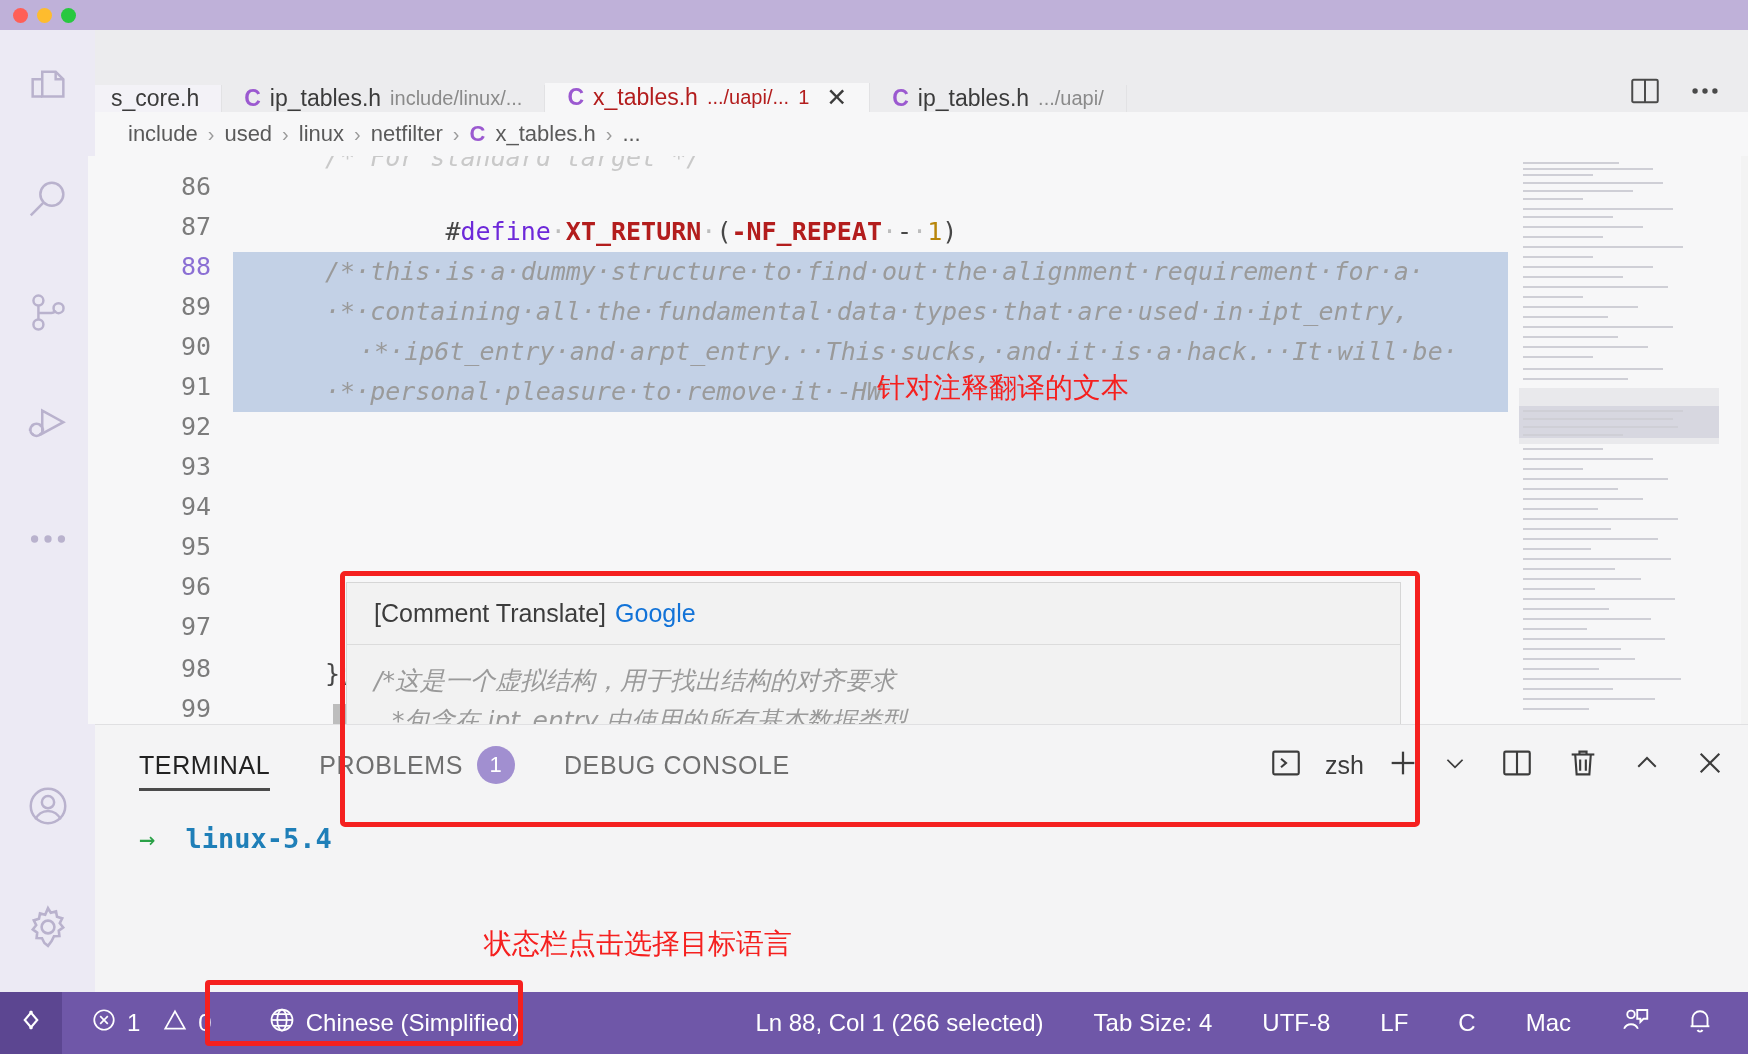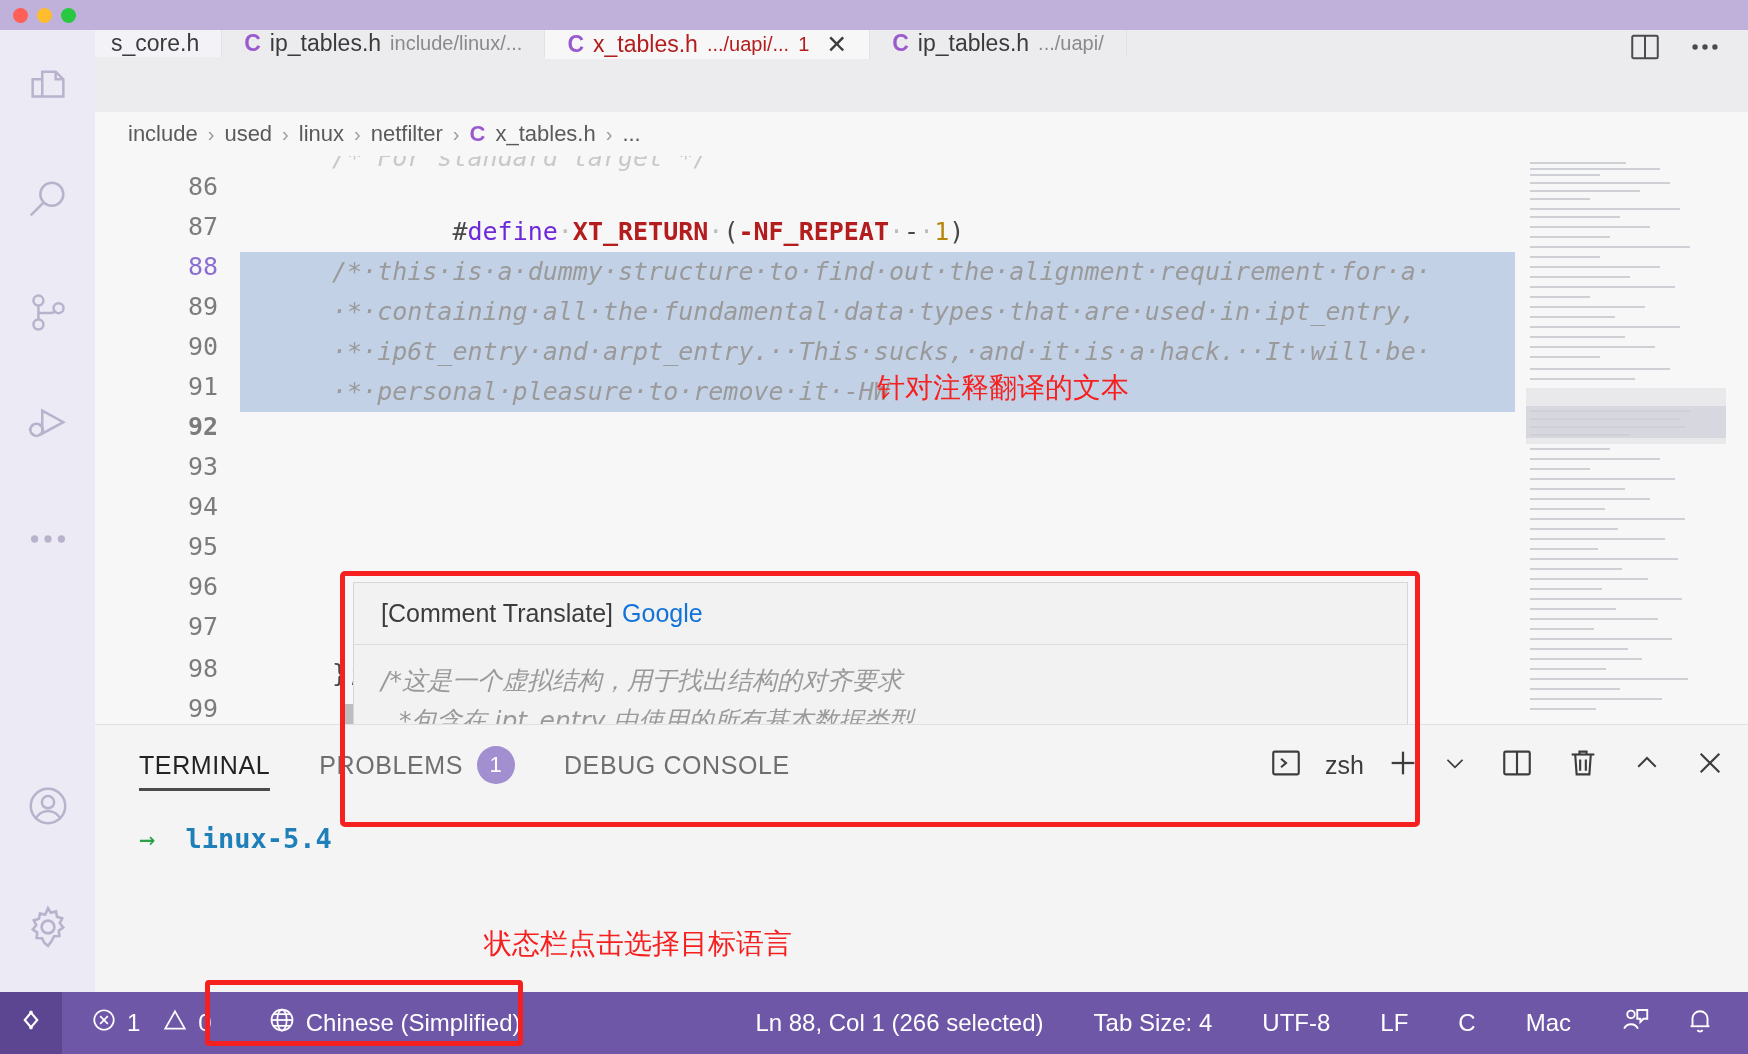--- a/index.html
+++ b/index.html
@@ -38,21 +38,21 @@
     display:flex; align-items:center; justify-content:center;
     color:#b9b2cd;
   }
   .act-icon svg{ display:block; }
   .act-spacer{ flex:1; }
 
   
   .tabbar{
     position:absolute; left:95px; top:30px; width:1653px; height:82px;
     background:#ececee;
-    display:flex; align-items:flex-start;
+    display:flex; align-items:flex-end;
   }
   .tab{
     display:flex; align-items:center; gap:9px;
     padding:0 22px;
     background:#ececee;
     border-right:1px solid #e2e2e4;
     font-size:23px; color:#3b3b3b;
     white-space:nowrap;
     position:relative;
   }
@@ -75,21 +75,21 @@
     background:#f7f7f8;
     display:flex; align-items:center; gap:10px;
     padding-left:33px;
     font-size:22px; color:#5a5a5a;
   }
   .bc-sep{ color:#9b9b9b; font-size:20px; }
   .bc-c{ color:#9b59d0; font-weight:bold; }
 
   
   .editor{
-    position:absolute; left:95px; top:156px; width:1653px; height:568px;
+    position:absolute; left:88px; top:156px; width:1653px; height:568px;
     background:#f7f7f8; overflow:hidden;
   }
   .gutter{
     position:absolute; left:0; top:0; width:145px; height:568px;
     background:#f7f7f8; z-index:5;
   }
   .ln{
     position:absolute; right:22px; width:120px; text-align:right;
     font-family:"DejaVu Sans Mono", monospace;
     font-size:25px; color:#7c7c7c;
@@ -349,33 +349,33 @@
 
     <div class="code">
       <div class="cl fade comment" style="top:-18px;">/* For standard target */</div>
 
       <div class="cl" style="top:16px;">
         <span class="tok-hash">#</span><span class="tok-pre">define</span><span class="tok-dot">·</span><span class="tok-macro">XT_RETURN</span><span class="tok-dot">·</span><span class="tok-punct">(</span><span class="tok-macro">-</span><span class="tok-macro">NF_REPEAT</span><span class="tok-dot">·</span><span class="tok-punct">-</span><span class="tok-dot">·</span><span class="tok-num">1</span><span class="tok-punct">)</span>
       </div>
 
       <div class="cl comment" style="top:96px;">/*·this·is·a·dummy·structure·to·find·out·the·alignment·requirement·for·a·</div>
       <div class="cl comment" style="top:136px;">·*·containing·all·the·fundamental·data·types·that·are·used·in·ipt_entry,</div>
-      <div class="cl comment" style="top:176px;">·*·ip6t_entry·and·arpt_entry.··This·sucks,·and·it·is·a·hack.··It·will·be·</div>
+      <div class="cl comment" style="top:176px;margin-left:34px;">·*·ip6t_entry·and·arpt_entry.··This·sucks,·and·it·is·a·hack.··It·will·be·</div>
       <div class="cl comment" style="top:216px;">·*·personal·pleasure·to·remove·it·-HW</div>
       <div class="cl" style="top:498px;color:#474747;">};</div>
     </div>
 
     <div class="gutter">
       <div class="ln" style="top:16px;">86</div>
       <div class="ln" style="top:56px;">87</div>
       <div class="ln cur" style="top:96px;">88</div>
       <div class="ln" style="top:136px;">89</div>
       <div class="ln" style="top:176px;">90</div>
       <div class="ln" style="top:216px;">91</div>
-      <div class="ln" style="top:256px;font-weight:bold;">92</div>
+      <div class="ln" style="top:256px;">92</div>
       <div class="ln" style="top:296px;">93</div>
       <div class="ln" style="top:336px;">94</div>
       <div class="ln" style="top:376px;">95</div>
       <div class="ln" style="top:416px;">96</div>
       <div class="ln" style="top:456px;">97</div>
       <div class="ln" style="top:498px;">98</div>
       <div class="ln" style="top:538px;">99</div>
     </div>
 
     <div class="minimap">

